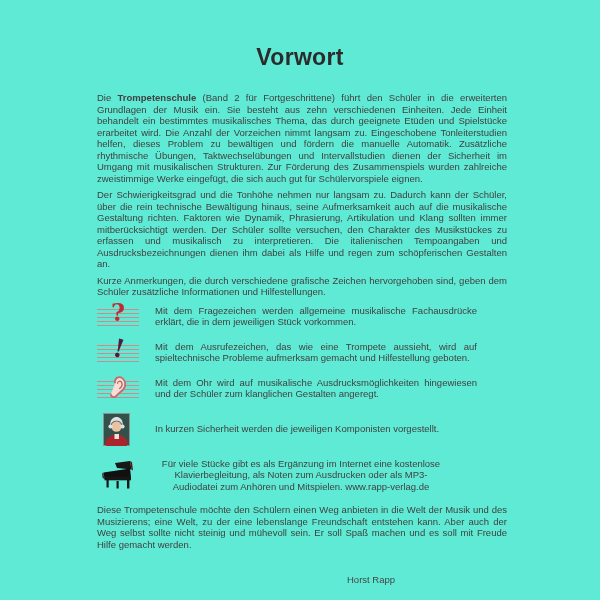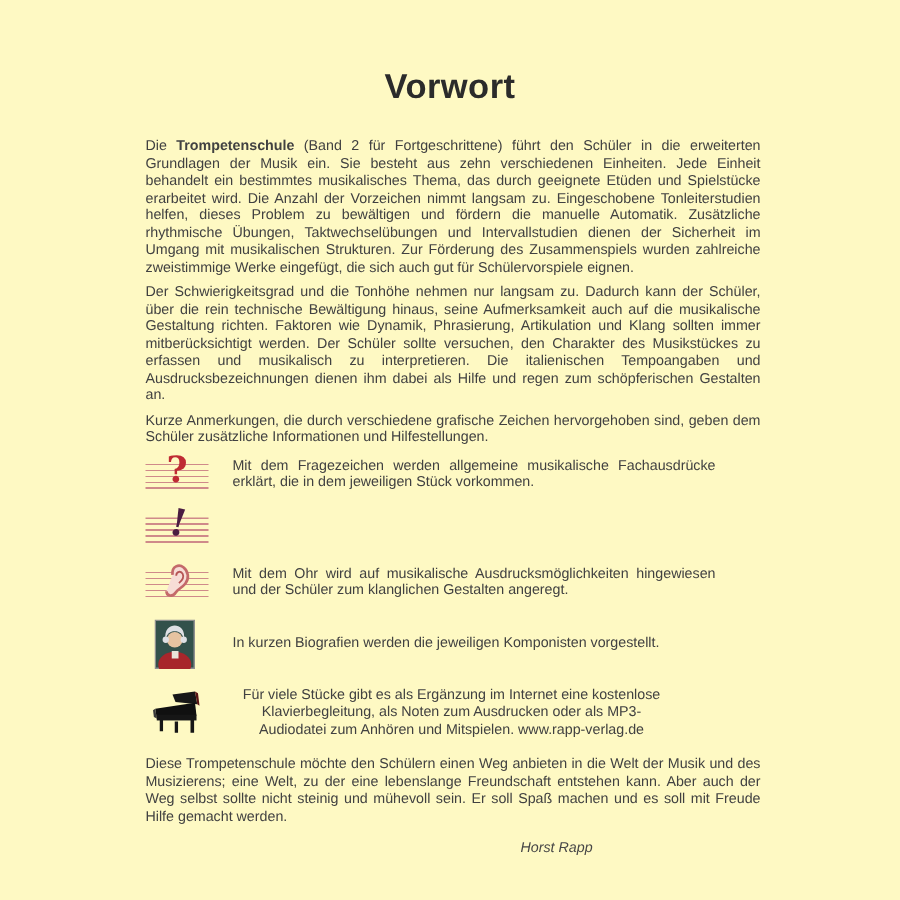--- a/index.html
+++ b/index.html
@@ -1,17 +1,17 @@
 <!DOCTYPE html>
 <html><head>
 <meta charset="utf-8">
 <style>
   html,body{margin:0;padding:0;background:#ffffff;}
   .page{
-    position:relative;width:600px;height:600px;background:#fef9c3;overflow:hidden;
+    position:relative;width:600px;height:600px;background:#5eead4;overflow:hidden;
     font-family:"Liberation Sans", sans-serif;color:#414141;
   }
   .title{
     position:absolute;top:44px;left:0;right:0;text-align:center;
     font-size:23px;font-weight:bold;color:#2b2b2b;letter-spacing:0.3px;
   }
   .content{
     position:absolute;left:97px;top:92px;width:410px;
     font-size:9.5px;line-height:11.5px;
   }
@@ -31,21 +31,21 @@
   .staff-glyph{
     position:absolute;left:50%;top:-4px;
     font-family:"DejaVu Serif", serif;font-weight:bold;line-height:1;
   }
   .glyph-q{color:#bf2b33;font-size:24px;transform:translateX(-50%);}
   .glyph-ex{color:#4a1d42;font-size:25px;top:-5px;transform:translateX(-42%) rotate(14deg);}
   .ear-svg{position:absolute;left:50%;top:-2px;transform:translateX(-50%) rotate(12deg);}
   .portrait-svg{display:block;margin-left:6px;}
   .piano-svg{display:block;margin-left:2px;}
   .closing{margin-top:17px;}
-  .signature{margin-top:10px;margin-left:250px;color:#464646;font-style:italic;}
+  .signature{margin-top:24px;margin-left:250px;color:#464646;}
   .footer{
     position:absolute;left:97px;top:571px;width:410px;
     font-size:8.5px;color:#5a5a5a;display:flex;justify-content:space-between;align-items:baseline;
   }
   .footer .pageno{font-size:10px;color:#4c4c4c;}
 </style>
 </head>
 <body>
 
 <div class="page">
@@ -72,20 +72,21 @@
         <div class="legend-text">Mit dem Fragezeichen werden allgemeine musikalische Fachausdrücke erklärt, die in dem jeweiligen Stück vorkommen.</div>
       </div>
 
       <div class="legend-row">
         <div class="icon-cell">
           <span class="staff-icon">
             <span class="staff-lines"></span>
             <span class="staff-glyph glyph-ex">!</span>
           </span>
         </div>
+        <div class="legend-text">Mit dem Ausrufezeichen, das wie eine Trompete aussieht, wird auf spieltechnische Probleme aufmerksam gemacht und Hilfestellung geboten.</div>
       </div>
 
       <div class="legend-row">
         <div class="icon-cell">
           <span class="staff-icon">
             <span class="staff-lines"></span>
             <svg class="ear-svg" width="22" height="27" viewBox="0 0 22 27">
               <path d="M7 9 C5 3 10 1 13 2.5 C17 4.5 18.5 9 16.5 13 C15 16 12.5 17.5 11.5 20 C10.3 23.5 6 23.8 5.3 20.5" fill="#f7ddd6" stroke="#c46a6a" stroke-width="1.8"></path>
               <path d="M9.5 9 C9 6 12 5 13.5 7 C15 9 14 11.5 12.3 13.5" fill="none" stroke="#b65555" stroke-width="1.2"></path>
             </svg>
@@ -99,21 +100,21 @@
           <svg class="portrait-svg" width="27" height="33" viewBox="0 0 27 33">
             <rect x="0.5" y="0.5" width="26" height="32" fill="#33514b" stroke="#8f8f8f" stroke-width="1"></rect>
             <ellipse cx="13.5" cy="30" rx="11" ry="8.5" fill="#a8262b"></ellipse>
             <rect x="11.5" y="21" width="4.5" height="5" fill="#e9e4d8"></rect>
             <circle cx="13.5" cy="13.5" r="5.2" fill="#e7c3a1"></circle>
             <path d="M7.5 14 C6 6.5 10.5 4 13.5 4 C16.5 4 21 6.5 19.5 14 C19.3 9.5 16.5 7.8 13.5 7.8 C10.5 7.8 7.7 9.5 7.5 14 Z" fill="#dfe0e4"></path>
             <circle cx="7.5" cy="13.5" r="2.1" fill="#dfe0e4"></circle>
             <circle cx="19.5" cy="13.5" r="2.1" fill="#dfe0e4"></circle>
           </svg>
         </div>
-        <div class="legend-text">In kurzen Biografien werden die jeweiligen Komponisten vorgestellt.</div>
+        <div class="legend-text">In kurzen Sicherheit werden die jeweiligen Komponisten vorgestellt.</div>
       </div>
 
       <div class="legend-row center">
         <div class="icon-cell">
           <svg class="piano-svg" width="36" height="30" viewBox="0 0 36 30">
             <path d="M16 3 L31 1 L32.5 9.5 L18 8 Z" fill="#171717"></path>
             <path d="M31 1 L33 2.2 L34 10.5 L32.5 9.5 Z" fill="#5a1515"></path>
             <path d="M4.5 12.5 L31 8.5 L32 17 L5.5 19 Z" fill="#101010"></path>
             <path d="M3 13.5 L4.5 12.5 L5.5 19 L3.6 18 Z" fill="#3a3a3a"></path>
             <rect x="5.5" y="16.5" width="26.5" height="3.8" fill="#161616"></rect>

